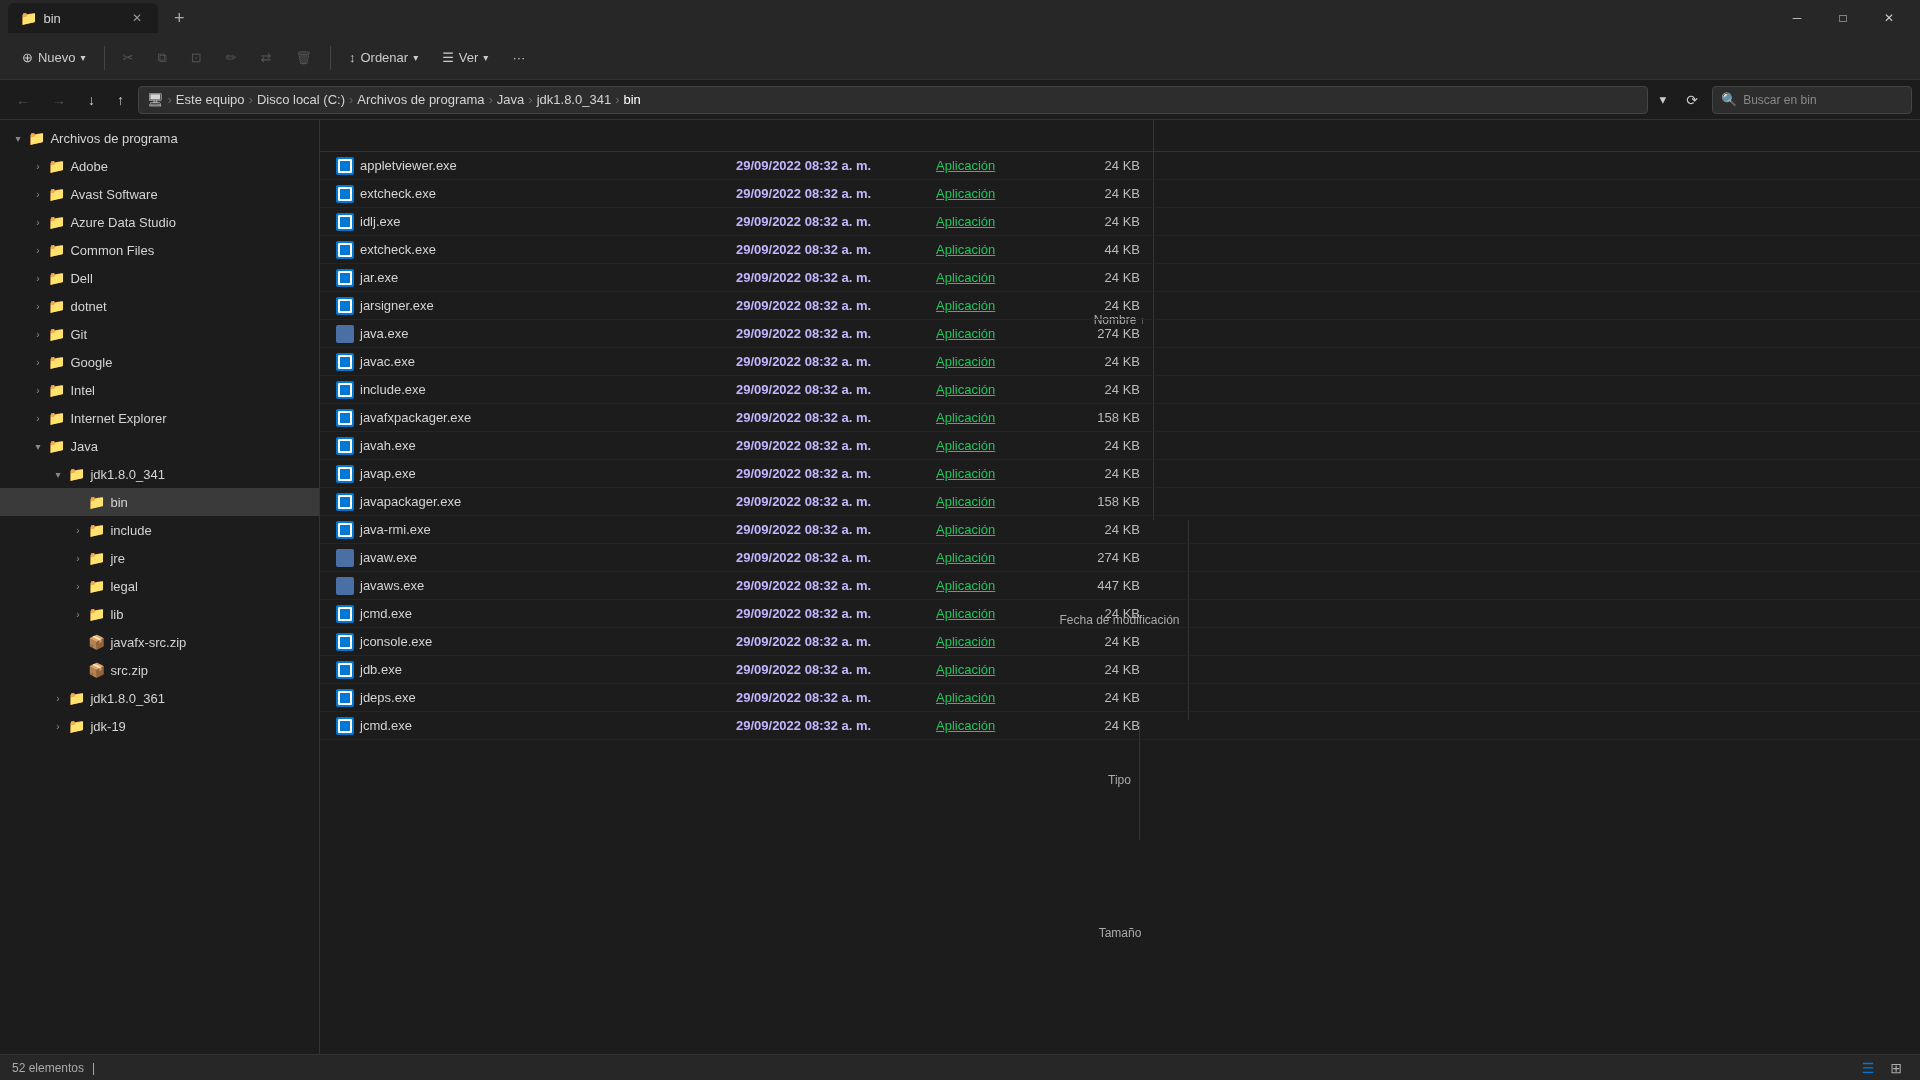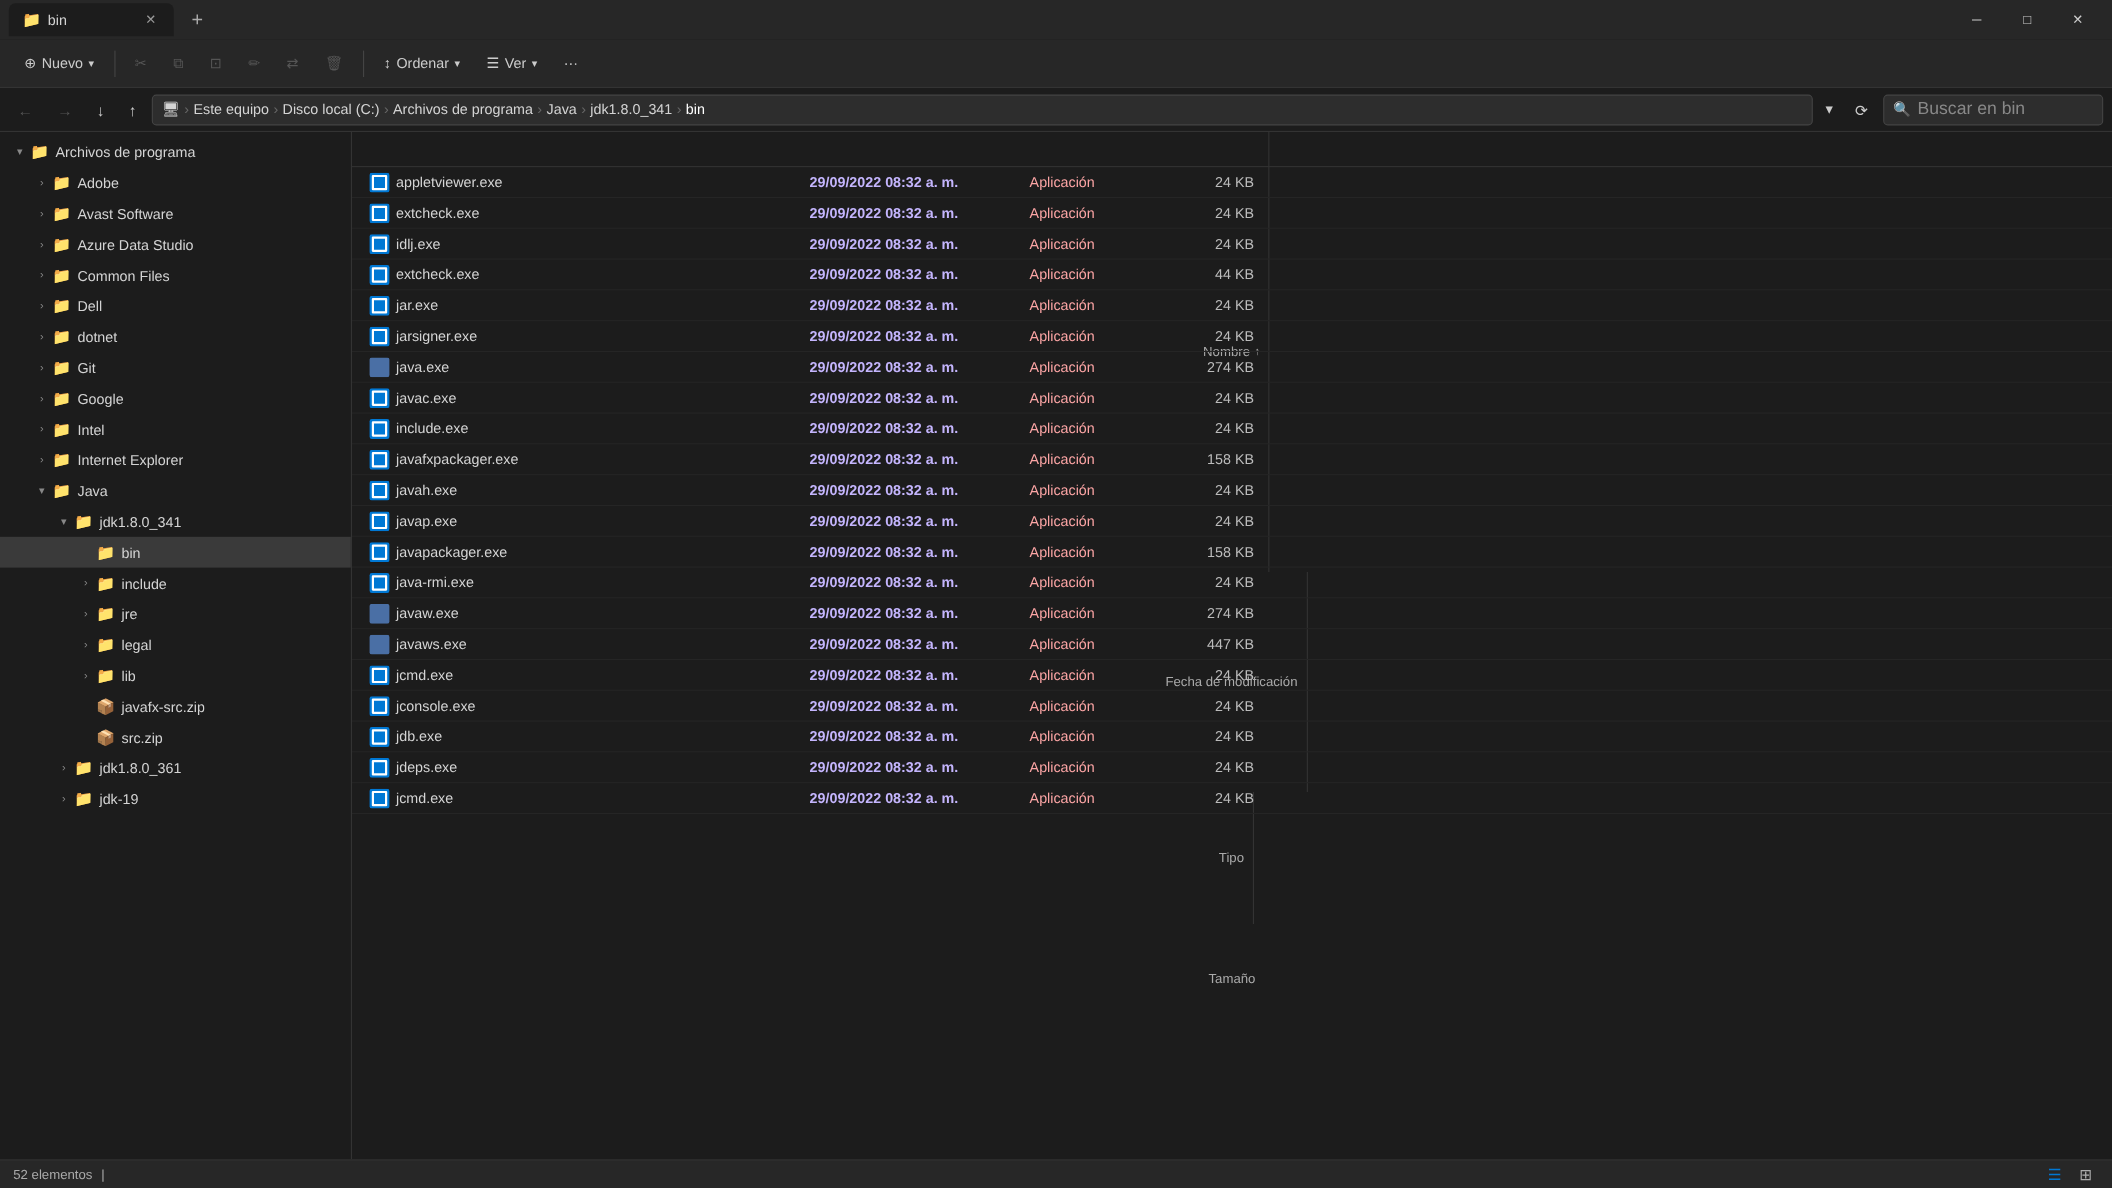--- a/index.html
+++ b/index.html
@@ -169,21 +169,21 @@
       align-items: center;
       padding: 0 8px;
       gap: 6px;
       color: #888;
     }
     .search-box input {
       background: transparent;
       border: none;
       color: #e5e5e5;
       outline: none;
-      font-size: 16px;
+      font-size: 12px;
       width: 100%;
     }
     .search-box input::placeholder { color: #888; }
 
     
     .main-layout {
       display: flex;
       flex: 1;
       overflow: hidden;
     }
@@ -258,21 +258,21 @@
     .col-header {
       display: flex;
       align-items: center;
       color: #aaa;
       font-size: 12px;
       cursor: pointer;
       padding: 0 8px;
       height: 100%;
       border-right: 1px solid #333;
     }
-    .col-header:last-child { border-right: none; }
+    .col-header:last-child { border-right: none; align-items: flex-end; }
     .col-name { flex: 0 0 400px; }
     .col-date { flex: 0 0 200px; }
     .col-type { flex: 0 0 120px; }
     .col-size { flex: 0 0 100px; }
     .sort-icon { margin-left: 4px; font-size: 10px; }
 
     .file-list {
       flex: 1;
       overflow-y: auto;
       overflow-x: hidden;
@@ -293,21 +293,21 @@
       display: flex;
       align-items: center;
       overflow: hidden;
       text-overflow: ellipsis;
       white-space: nowrap;
       font-size: 13px;
       padding: 0 8px;
     }
     .file-cell.name { flex: 0 0 400px; gap: 6px; }
     .file-cell.date { flex: 0 0 200px; color: #c4b5fd; font-weight: bold; }
-    .file-cell.type { flex: 0 0 120px; color: #fca5a5; }
+    .file-cell.type { flex: 0 0 120px; color: #22c55e; text-decoration: underline; }
     .file-cell.size { flex: 0 0 100px; color: #bbb; justify-content: flex-end; }
     .file-icon-blue {
       width: 18px;
       height: 18px;
       background: #0078d4;
       border-radius: 2px;
       display: flex;
       align-items: center;
       justify-content: center;
       flex-shrink: 0;

